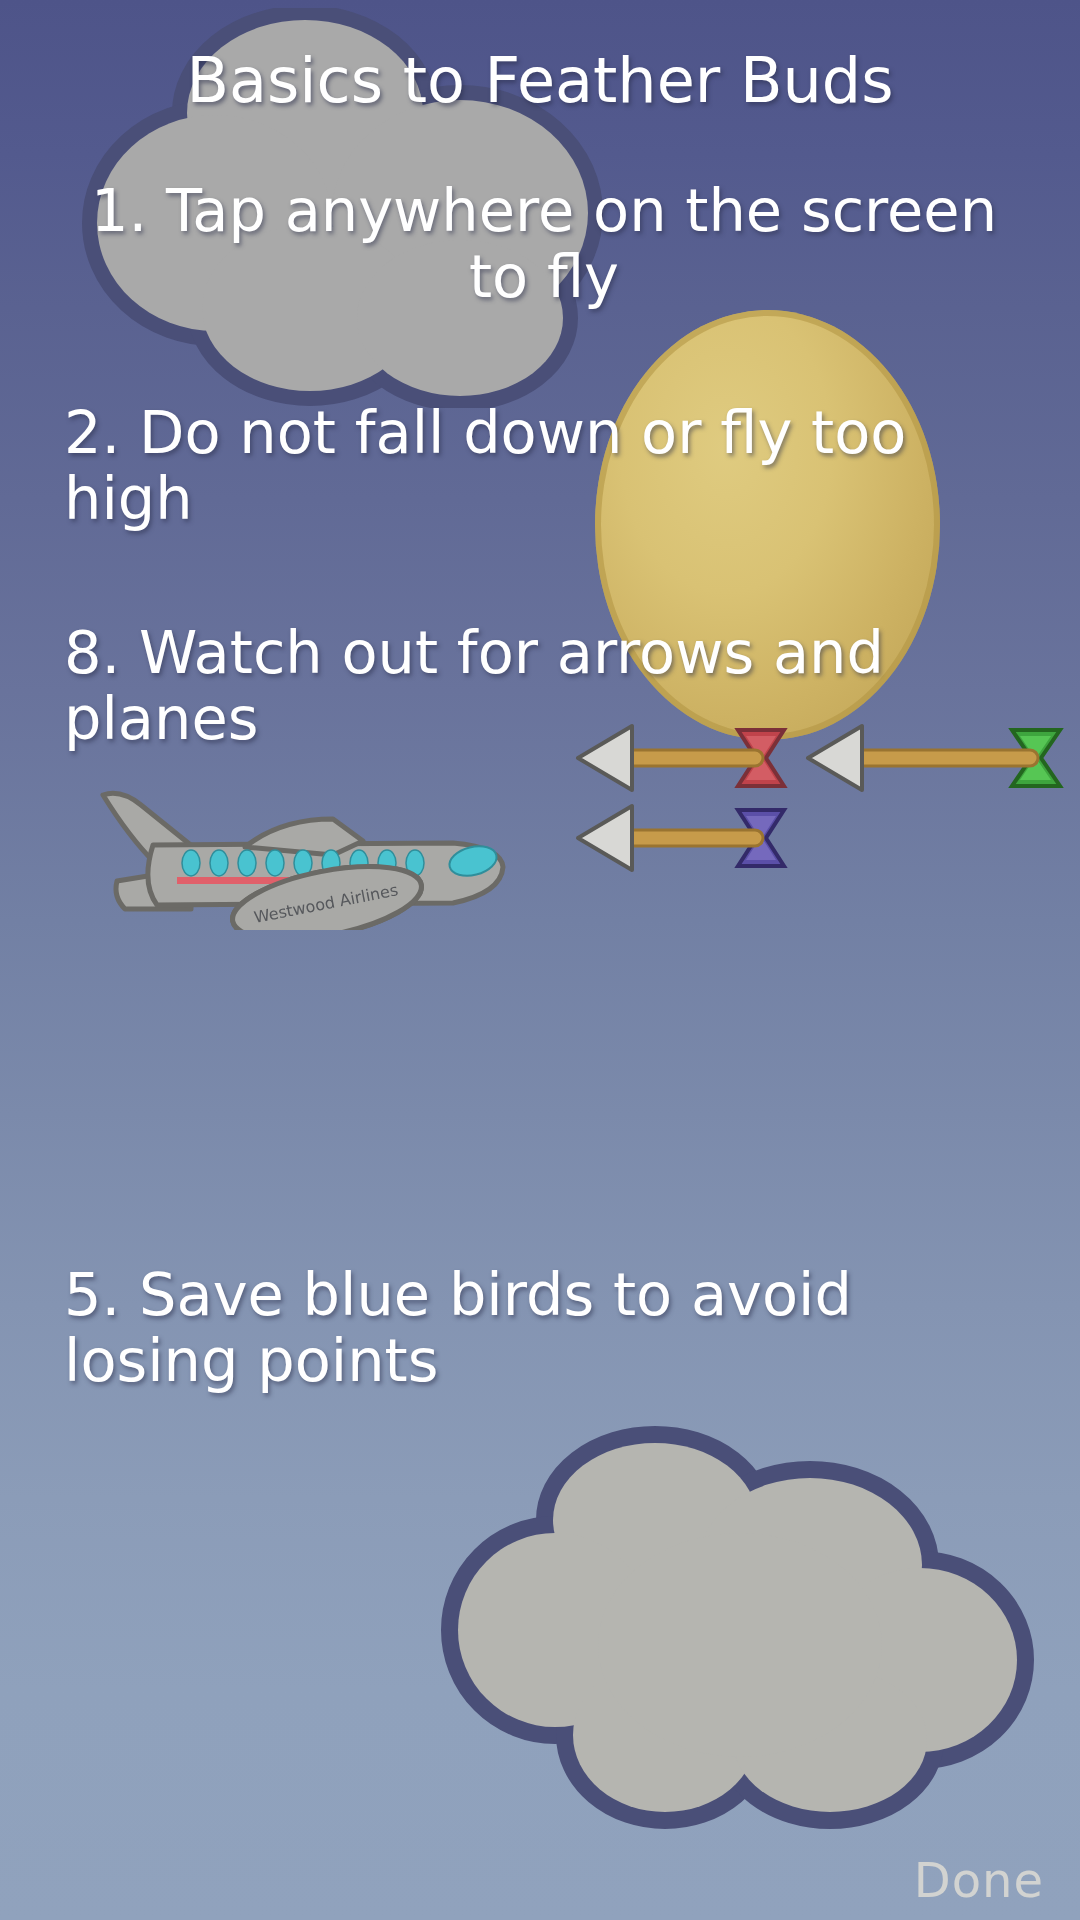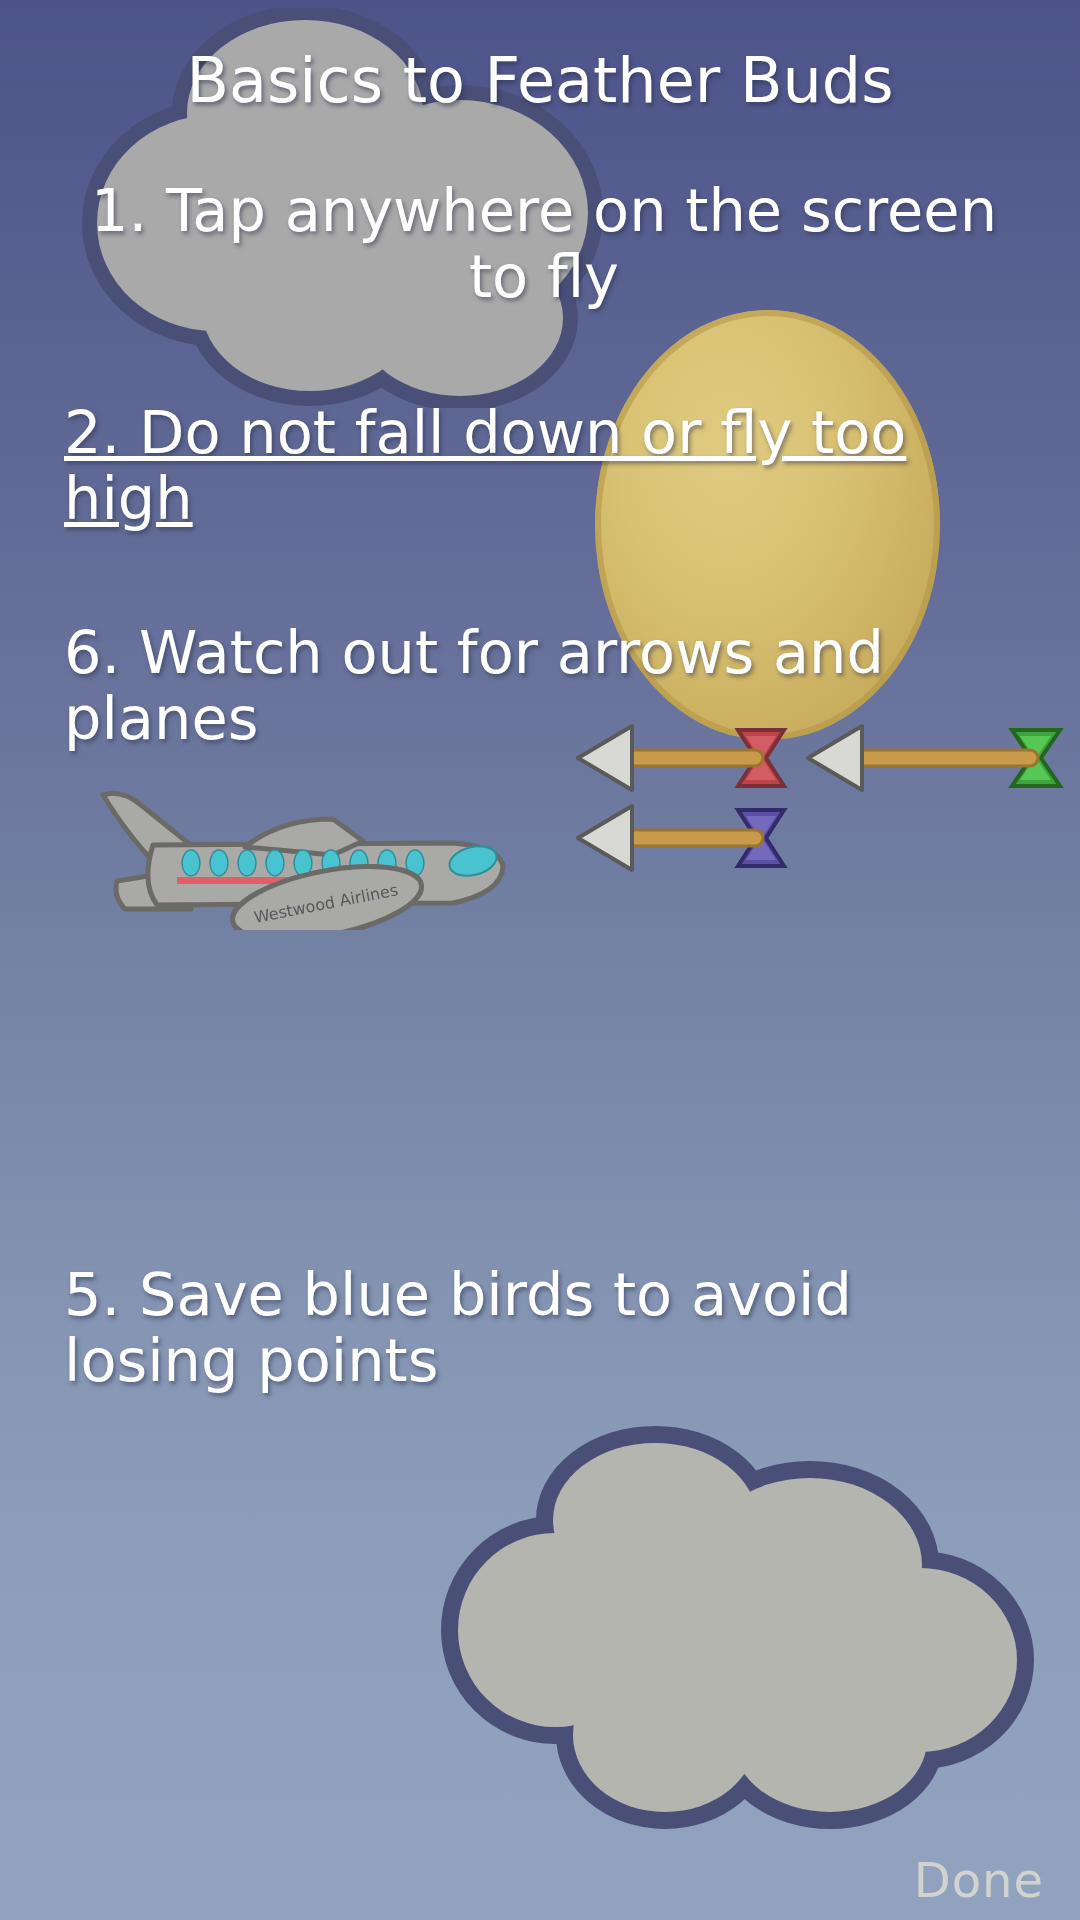--- a/index.html
+++ b/index.html
@@ -71,21 +71,21 @@
   .step {
     position: absolute;
     left: 64px;
     width: 960px;
     color: #ffffff;
     font-size: 59px;
     line-height: 1.12;
     text-shadow: 2px 3px 4px rgba(40,44,72,0.5);
   }
   #step1 { top: 178px; text-align: center; }
-  #step2 { top: 400px; text-decoration: underline; }
+  #step2 { top: 400px; }
   #step3 { top: 620px; }
   #step4 { top: 985px; }
   #step5 { top: 1262px; }
 
   .done-btn {
     position: absolute;
     right: 22px;
     bottom: 12px;
     color: rgba(226,224,214,0.80);
     font-size: 48px;
@@ -206,21 +206,21 @@
   </svg>
 
   <div class="text-layer">
 
     <div class="title">Basics to Feather Buds</div>
 
     <div class="step" id="step1">1. Tap anywhere on the screen to fly</div>
 
     <div class="step" id="step2">2. Do not fall down or fly too high</div>
 
-    <div class="step" id="step3">6. Watch out for arrows and planes</div>
+    <div class="step" id="step3">8. Watch out for arrows and planes</div>
 
 
     <div class="step" id="step5">5. Save blue birds to avoid losing points</div>
 
     <button class="done-btn">Done</button>
   </div>
 
 </div>
 
 </body></html>

